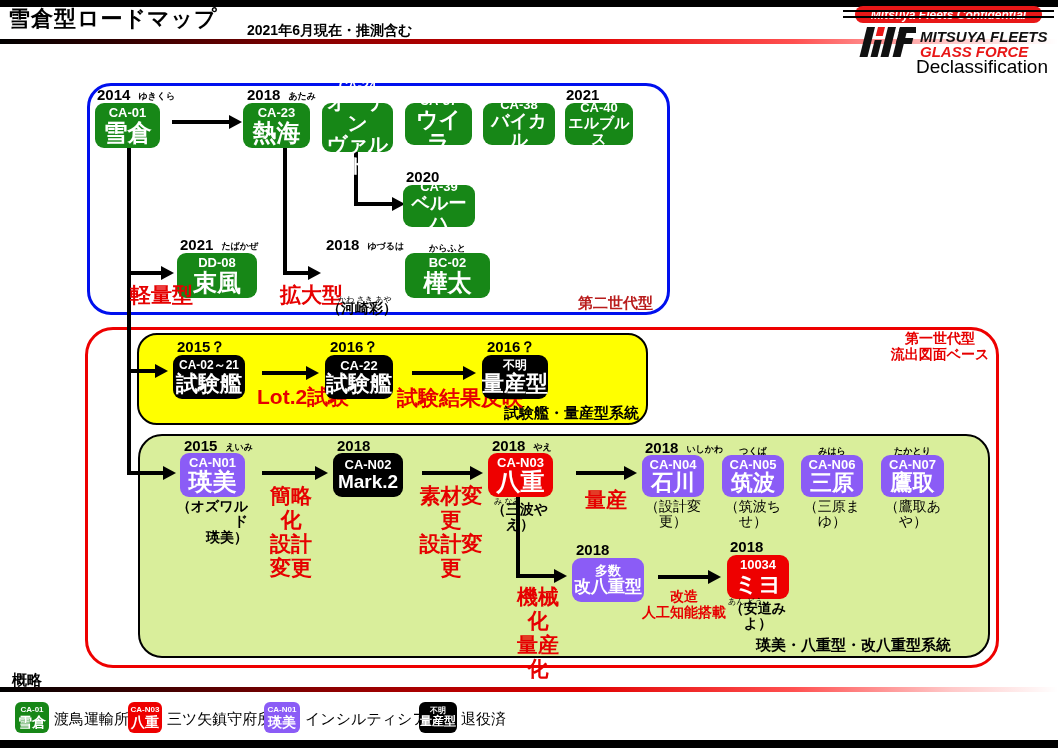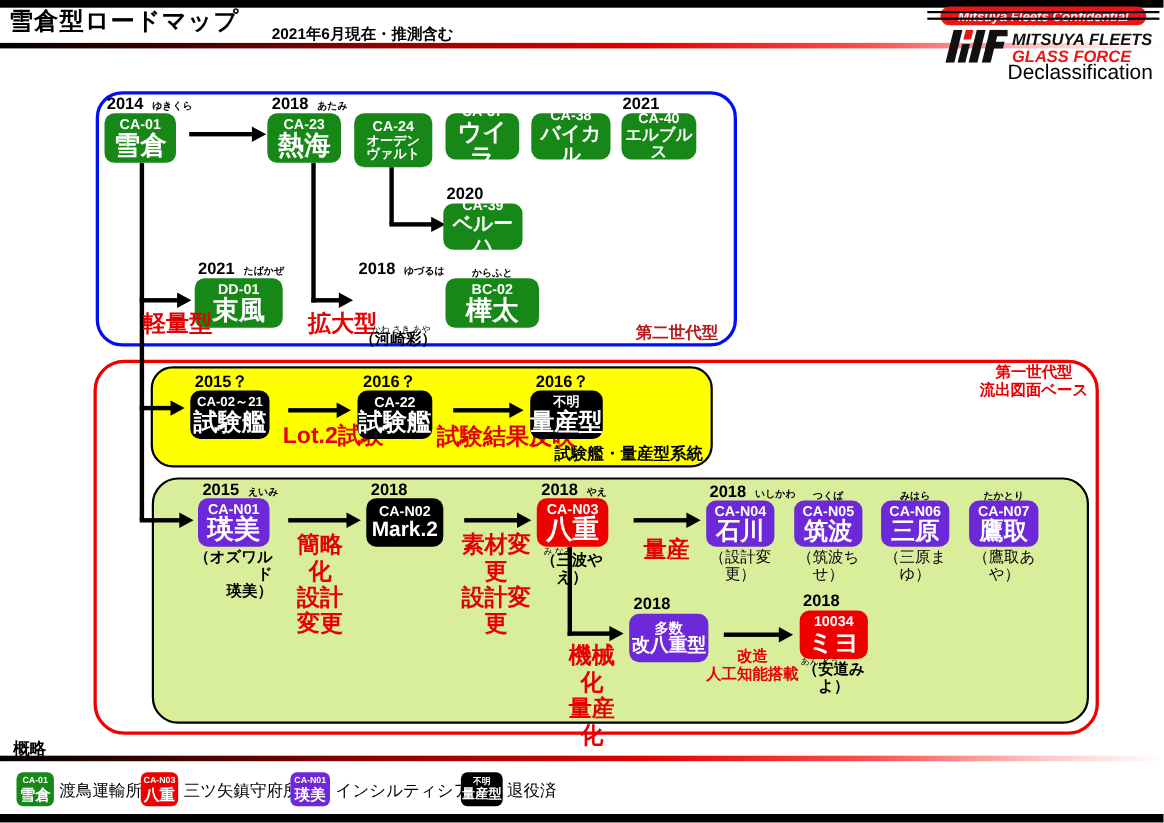--- a/index.html
+++ b/index.html
@@ -18,21 +18,21 @@
   .gbox{position:absolute;box-sizing:border-box;}
   #bluebox{border:3px solid #0010ee;border-radius:24px;}
   #redbox{border:3px solid #ee0000;border-radius:28px;}
   #yellowbox{background:#ffff00;border:2px solid #000;border-radius:20px;}
   #limebox{background:#d9ee9b;border:2px solid #000;border-radius:24px;}
   .glabel{position:absolute;font-weight:bold;font-size:15px;white-space:pre-line;line-height:1.15;}
   .node{position:absolute;border-radius:9px;color:#fff;display:flex;flex-direction:column;align-items:center;justify-content:center;
         text-align:center;line-height:1.05;box-sizing:border-box;}
   .node .code{font-size:13px;font-weight:bold;white-space:nowrap;}
   .node .name{font-weight:bold;white-space:pre-line;}
-  .green{background:#178717}.teal{background:#6d28d9}.rednode{background:#ee0000}.blacknode{background:#000}
+  .green{background:#178717}.teal{background:#8b5cf6}.rednode{background:#ee0000}.blacknode{background:#000}
   .year{position:absolute;font-weight:bold;font-size:15px;color:#000;white-space:nowrap;display:flex;gap:8px;align-items:flex-start;}
   .year .furi{font-size:9px;padding-top:4px;}
   .furionly{position:absolute;font-weight:bold;font-size:9px;color:#000;text-align:center;}
   .cap{position:absolute;font-size:14px;color:#000;white-space:pre-line;text-align:center;line-height:1.1;}
   .ruby{position:absolute;font-size:8px;color:#000;white-space:nowrap;}
   .elabel{position:absolute;color:#e60000;font-weight:bold;font-size:21px;line-height:1.15;white-space:pre-line;text-align:center;}
   .hl,.vl{position:absolute;background:#000;}
   .hl{height:4px}.vl{width:4px}
   .ah{position:absolute;width:0;height:0;border-top:7px solid transparent;border-bottom:7px solid transparent;border-left:13px solid #000;}
   .mini{position:absolute;border-radius:6px;color:#fff;display:flex;flex-direction:column;align-items:center;justify-content:center;
@@ -73,20 +73,21 @@
   <div class="glabel" style="left:578px;top:294px;color:#b91c1c">第二世代型</div>
 
   <div class="gbox" id="redbox" style="left:85px;top:327px;width:914px;height:341px"></div>
   <div class="glabel" style="left:888px;top:330px;width:104px;text-align:center;color:#e60000;font-size:14px">第一世代型
 流出図面ベース</div>
 
   <div class="gbox" id="yellowbox" style="left:137px;top:333px;width:511px;height:92px"></div>
   <div class="glabel" style="left:504px;top:404px;color:#000">試験艦・量産型系統</div>
 
   <div class="gbox" id="limebox" style="left:138px;top:434px;width:852px;height:224px"></div>
+  <div class="glabel" style="left:756px;top:636px;color:#000">瑛美・八重型・改八重型系統</div>
 
   <div class="hl" style="left:172px;top:120px;width:57px"></div>
   <div class="ah" style="left:229px;top:115px"></div>
 
   <div class="vl" style="left:354px;top:152px;height:52px"></div>
   <div class="hl" style="left:354px;top:202px;width:40px"></div>
   <div class="ah" style="left:392px;top:197px"></div>
 
   <div class="vl" style="left:127px;top:148px;height:325px"></div>
   <div class="hl" style="left:127px;top:271px;width:36px"></div>
@@ -131,21 +132,21 @@
       <span>2018</span>
       <span class="furi">あたみ</span>
     </div>
   <div class="node green" style="left:243px;top:103px;width:67px;height:45px">
     <div class="code">CA-23</div>
     <div class="name" style="font-size:24px">熱海</div>
   </div>
 
   <div class="node green" style="left:322px;top:103px;width:71px;height:49px">
     <div class="code">CA-24</div>
-    <div class="name" style="font-size:12px">オーデン
+    <div class="name" style="font-size:20px">オーデン
 ヴァルト</div>
   </div>
 
   <div class="node green" style="left:405px;top:103px;width:67px;height:42px">
     <div class="code">CA-37</div>
     <div class="name" style="font-size:22px">ウイラ</div>
   </div>
 
   <div class="node green" style="left:483px;top:103px;width:72px;height:42px">
     <div class="code">CA-38</div>
@@ -166,21 +167,21 @@
   <div class="node green" style="left:403px;top:185px;width:72px;height:42px">
     <div class="code">CA-39</div>
     <div class="name" style="font-size:18px">ベルーハ</div>
   </div>
 
   <div class="year" style="left:180px;top:236px">
       <span>2021</span>
       <span class="furi">たばかぜ</span>
     </div>
   <div class="node green" style="left:177px;top:253px;width:80px;height:45px">
-    <div class="code">DD-01</div>
+    <div class="code">DD-08</div>
     <div class="name" style="font-size:24px">束風</div>
   </div>
   <div class="elabel" style="left:130px;top:283px">軽量型</div>
 
   <div class="year" style="left:326px;top:236px">
       <span>2018</span>
       <span class="furi">ゆづるは</span>
     </div>
   <div class="elabel" style="left:280px;top:283px">拡大型</div>
   <div class="ruby" style="left:338px;top:294px">かわ さき あや</div>

